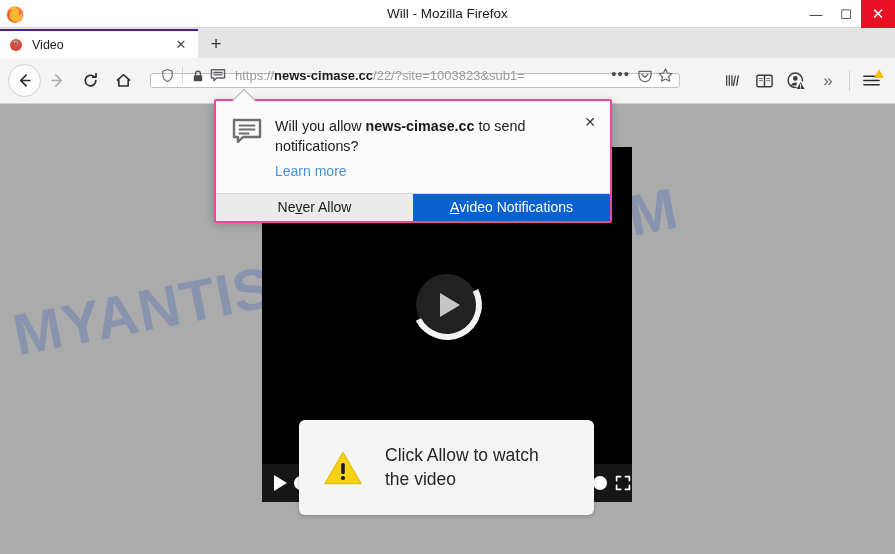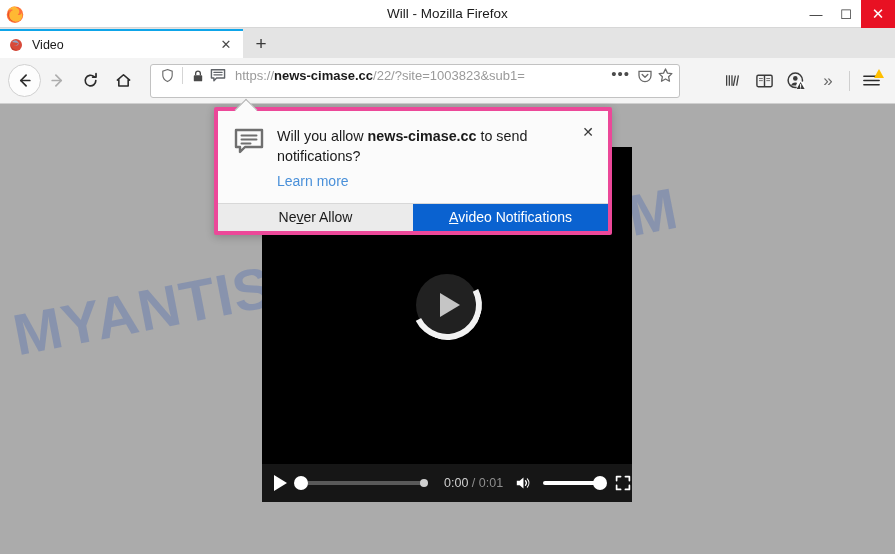--- a/index.html
+++ b/index.html
@@ -31,22 +31,22 @@
   }
   .win-btn.close { width: 34px; background: #e81123; color: #fff; font-size: 15px; }
 
   
   .tabstrip {
     position: absolute; top: 28px; left: 0; width: 895px; height: 30px;
     background: #e4e4e4;
     display: flex; align-items: flex-end;
   }
   .tab {
-    width: 243px; height: 29px; background: #fff;
-    border-top: 2px solid #0ea5e9;
+    width: 198px; height: 29px; background: #fff;
+    border-top: 2px solid #4c1d95;
     display: flex; align-items: center; padding: 12px 8px;
     position: relative;
   }
   .tab .favicon {
     width: 16px; height: 16px; flex: 0 0 auto; margin-right: 8px;
   }
   .tab .tab-label {
     flex: 1 1 auto; font-size: 12.5px; color: #1a1a1a;
     white-space: nowrap; overflow: hidden; text-overflow: ellipsis;
   }
@@ -66,21 +66,21 @@
     display: flex; align-items: center; padding: 0 8px;
   }
   .navbtn {
     width: 33px; height: 33px; display: flex; align-items: center; justify-content: center;
     border-radius: 50%; flex: 0 0 auto;
   }
   .navbtn.back { border: 1px solid #d0d0d0; background: #fdfdfd; }
   .navbtn.fwd svg { opacity: .35; }
 
   .urlbar {
-    flex: 1 1 auto; height: 34px; margin: 0 8px 0 10px;
+    flex: 1 1 auto; height: 15px; margin: 0 8px 0 10px;
     background: #ffffff; border: 1px solid #c2c2c2; border-radius: 3px;
     display: flex; align-items: center; padding: 0 4px 10px 6px;
     position: relative; max-width: 530px;
   }
   .urlbar .ib-sep { width: 1px; height: 17px; background: #d5d5d5; margin: 0 5px; }
   .url-text {
     flex: 1 1 auto; font-size: 13px; color: #9a9a9a; margin-left: 7px;
     white-space: nowrap; overflow: hidden;
   }
   .url-text b { color: #1a1a1a; font-weight: 600; }
@@ -151,22 +151,22 @@
     position: absolute; left: 299px; top: 316px; width: 295px; height: 95px;
     background: #f5f5f5; border-radius: 6px;
     box-shadow: 0 1px 4px rgba(0,0,0,.22);
     display: flex; align-items: center; padding: 0 24px;
   }
   .allow-card .warn { width: 40px; height: 36px; flex: 0 0 auto; margin-right: 22px; }
   .allow-card .ctext { font-size: 17.5px; color: #252525; line-height: 1.35; }
 
   
   .perm-popup {
-    position: absolute; left: 214px; top: 107px; width: 398px;
-    background: #fbfbfb; border: 4px solid #ec4899; border-radius: 2px;
+    position: absolute; left: 214px; top: 99px; width: 398px;
+    background: #fbfbfb; border: 2px solid #ec4899; border-radius: 2px;
     box-shadow: 0 2px 8px rgba(0,0,0,.22);
     z-index: 40;
   }
   .perm-arrow {
     position: absolute; left: 20px; top: -9px;
     width: 16px; height: 16px; background: #fbfbfb;
     border-left: 1px solid #b1b1b1; border-top: 1px solid #b1b1b1;
     transform: rotate(45deg);
   }
   .perm-body { display: flex; padding: 15px 14px 14px 16px; position: relative; }
@@ -341,20 +341,31 @@
         </svg>
         <div class="vol">
           <span class="knob"></span>
         </div>
         <svg class="fs" viewBox="0 0 16 16">
           <path d="M1.6 5.6V1.6h4M10.4 1.6h4v4M14.4 10.4v4h-4M5.6 14.4h-4v-4" fill="none" stroke="#fff" stroke-width="1.7" stroke-linecap="round" stroke-linejoin="round"></path>
         </svg>
       </div>
     </div>
 
+    <div class="allow-card">
+      <svg class="warn" viewBox="0 0 40 36">
+        <path d="M20 2.5L38 33.5H2z" fill="#f7d117" stroke="#e5c20f" stroke-width="1.4" stroke-linejoin="round"></path>
+        <rect x="18.2" y="13" width="3.6" height="11" rx="1.6" fill="#1a1a1a"></rect>
+        <circle cx="20" cy="28" r="2.1" fill="#1a1a1a"></circle>
+      </svg>
+      <div class="ctext">
+        <div>Click Allow to watch</div>
+        <div>the video</div>
+      </div>
+    </div>
   </div>
 
   <div class="perm-popup">
     <span class="perm-arrow"></span>
     <div class="perm-body">
       <svg class="perm-icon" viewBox="0 0 30 28">
         <path d="M2 2h26v17H11l-5 5v-5H2z" fill="none" stroke="#6f6f6f" stroke-width="2.4" stroke-linejoin="round"></path>
         <path d="M7.5 7.5h15M7.5 11.5h15M7.5 15.5h9" stroke="#6f6f6f" stroke-width="2" stroke-linecap="round"></path>
       </svg>
       <div class="perm-texts">

